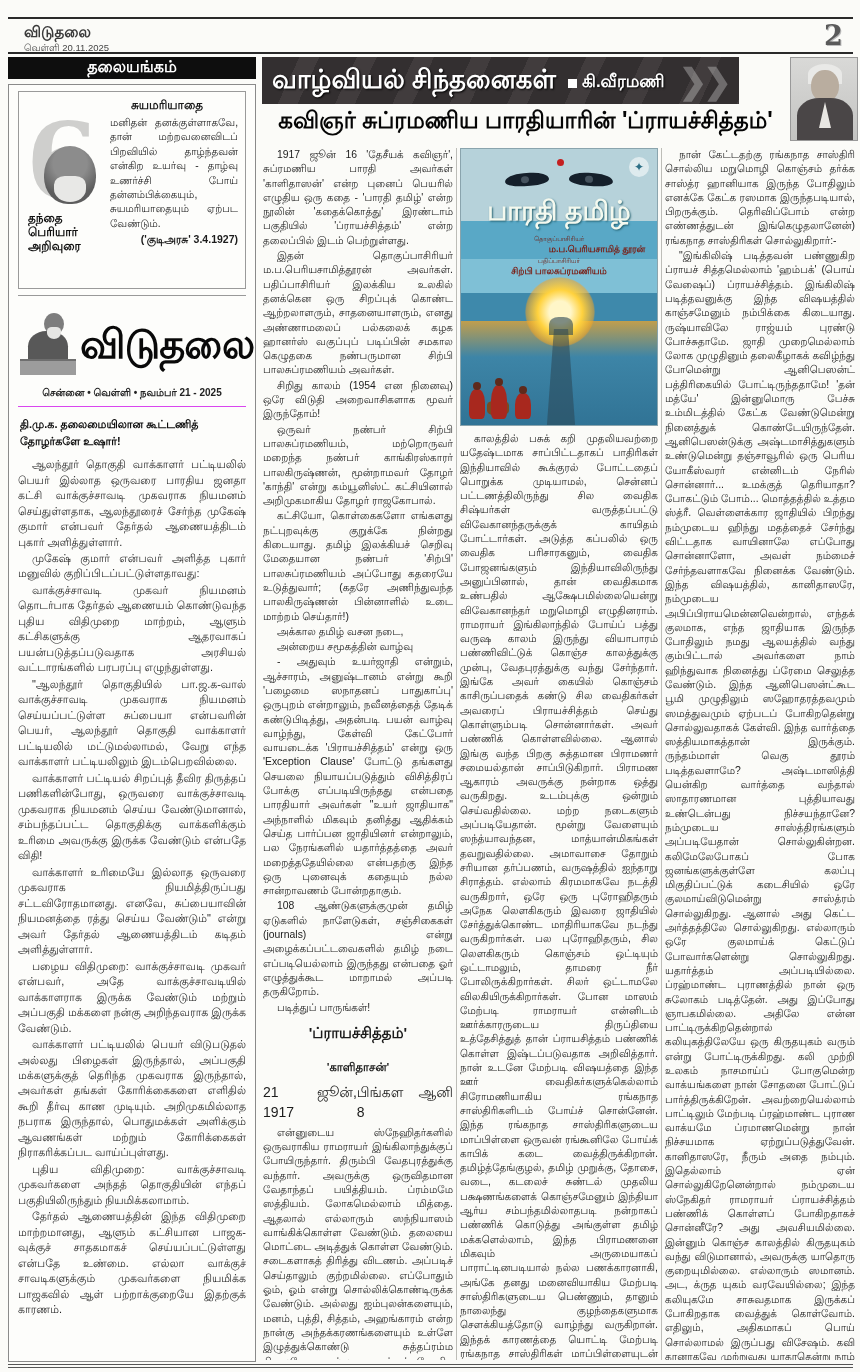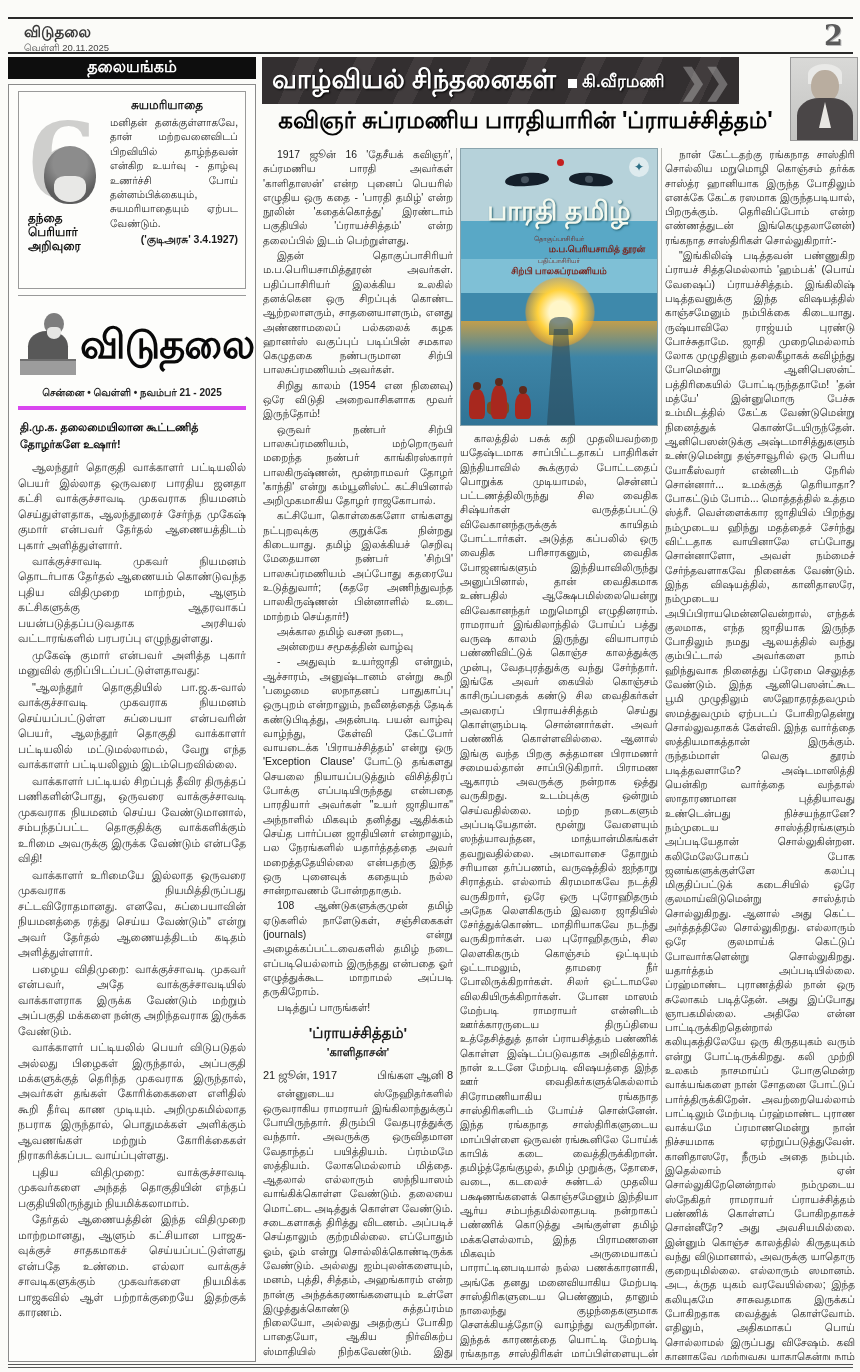--- a/index.html
+++ b/index.html
@@ -37,21 +37,21 @@
   .quote-text { flex:1; font-size:10.3px; line-height:1.4; text-align:justify; color:#222; }
   .quote-src { text-align:right; font-weight:bold; font-size:10.5px; margin-top:2px; }
 
   .masthead-sec { border-top:1px solid #999; padding-top:8px; display:flex; align-items:center; height:88px; }
   .mh-sketch { width:62px; height:66px; position:relative; flex:0 0 62px; }
   .mh-head { position:absolute; left:26px; top:2px; width:20px; height:22px; border-radius:50%; background:#7d7d7d; }
   .mh-beard { position:absolute; left:29px; top:16px; width:14px; height:12px; border-radius:40% 40% 60% 60%; background:#e6e6e4; }
   .mh-body { position:absolute; left:10px; top:20px; width:40px; height:34px; border-radius:45% 45% 10% 10%; background:#585858; }
   .mh-lectern { position:absolute; left:2px; top:48px; width:56px; height:16px; background:#9c9c9c; border-top:2px solid #6e6e6e; }
   .mh-logo { font-size:40px; font-weight:bold; color:#090909; letter-spacing:-1px; line-height:1; }
-  .edition-line { text-align:center; font-size:10px; font-weight:bold; color:#222; padding:4px 0 6px; border-bottom:4px solid #d946ef; }
+  .edition-line { text-align:center; font-size:10px; font-weight:bold; color:#222; padding:4px 0 6px; border-bottom:1px solid #d946ef; }
 
   .ed-headline { text-align:left; font-weight:bold; font-size:11px; line-height:1.55; padding:9px 2px 7px; color:#0b0b0b; }
   .ed-paras { font-size:10.9px; line-height:1.42; text-align:justify; color:#1d1d1d; }
   .ed-paras p, .art-col p { text-indent:14px; margin:0 0 1px; }
 
   
   .art-banner { left:262px; top:57px; width:477px; height:47px;
     background:repeating-linear-gradient(115deg,#332f30 0 34px,#413c3d 34px 52px), #332f30;
     display:flex; align-items:center; padding-left:10px; overflow:hidden; }
   .art-banner-title { color:#fff; font-size:26px; font-weight:bold; text-shadow:1px 1px 2px #000; white-space:nowrap; }
@@ -68,23 +68,23 @@
   .art-headline { left:262px; top:107px; width:527px; height:38px; text-align:center; font-size:23px; font-weight:bold; color:#050505; }
 
   .art-col { font-size:10.4px; line-height:1.375; text-align:justify; color:#1b1b1b; overflow:hidden; }
   .col1 { left:263px; top:148px; width:190px; height:1212px; }
   .col2 { left:460px; top:148px; width:198px; height:1212px; }
   .col3 { left:665px; top:148px; width:190px; height:1212px; }
   .vrule1 { left:456px; top:148px; width:1px; height:1212px; background:#bdbdb8; }
   .vrule2 { left:661px; top:148px; width:1px; height:1212px; background:#bdbdb8; }
 
   
-  .story-head { text-align:center; font-weight:bold; font-size:15px; margin:8px 0 2px; }
+  .story-head { text-align:center; font-weight:bold; font-size:15px; margin:8px 0 17px; }
   .story-byline { text-align:center; font-weight:bold; font-size:11.5px; margin-bottom:7px; }
-  .story-dateline { display:flex; justify-content:space-between; font-size:11px; margin-bottom:4px; }
+  .story-dateline { display:flex; justify-content:space-between; font-size:14px; margin-bottom:4px; }
 
   
   .book { width:198px; height:278px; margin-bottom:6px; position:relative; overflow:hidden;
     background:linear-gradient(#b6d2da 0 26%, #59a8c6 26% 40%, #7fc0d6 40% 52%, #3e89ab 52% 100%);
     border:1px solid #8aa4ad; }
   .bindi { position:absolute; left:96px; top:10px; width:7px; height:7px; border-radius:50%; background:#c42020; }
   .eye { position:absolute; top:24px; width:44px; height:13px; background:#15202b; border-radius:60% 60% 60% 60%/80% 80% 60% 60%; }
   .eye.l { left:44px; transform:rotate(-4deg); }
   .eye.r { left:108px; transform:rotate(4deg); }
   .eye::after { content:""; position:absolute; left:16px; top:3px; width:8px; height:7px; border-radius:50%; background:#46535e; }
@@ -140,22 +140,22 @@
       <div class="mh-beard"></div>
       <div class="mh-lectern"></div>
     </div>
     <div class="mh-logo">விடுதலை</div>
   </div>
   <div class="edition-line">சென்னை • வெள்ளி • நவம்பர் 21 - 2025</div>
 
   <div class="ed-headline">தி.மு.க. தலைமையிலான கூட்டணித் தோழர்களே உஷார்!</div>
   <div class="ed-paras">
       <p>ஆலந்தூர் தொகுதி வாக்காளர் பட்டியலில் பெயர் இல்லாத ஒருவரை பாரதிய ஜனதா கட்சி வாக்குச்சாவடி முகவராக நியமனம் செய்துள்ளதாக, ஆலந்தூரைச் சேர்ந்த முகேஷ் குமார் என்பவர் தேர்தல் ஆணையத்திடம் புகார் அளித்துள்ளார்.</p>
+      <p>முகேஷ் குமார் என்பவர் அளித்த புகார் மனுவில் குறிப்பிடப்பட்டுள்ளதாவது:</p>
       <p>வாக்குச்சாவடி முகவர் நியமனம் தொடர்பாக தேர்தல் ஆணையம் கொண்டுவந்த புதிய விதிமுறை மாற்றம், ஆளும் கட்சிகளுக்கு ஆதரவாகப் பயன்படுத்தப்படுவதாக அரசியல் வட்டாரங்களில் பரபரப்பு எழுந்துள்ளது.</p>
-      <p>முகேஷ் குமார் என்பவர் அளித்த புகார் மனுவில் குறிப்பிடப்பட்டுள்ளதாவது:</p>
       <p>"ஆலந்தூர் தொகுதியில் பா.ஜ.க-வால் வாக்குச்சாவடி முகவராக நியமனம் செய்யப்பட்டுள்ள சுப்பையா என்பவரின் பெயர், ஆலந்தூர் தொகுதி வாக்காளர் பட்டியலில் மட்டுமல்லாமல், வேறு எந்த வாக்காளர் பட்டியலிலும் இடம்பெறவில்லை.</p>
       <p>வாக்காளர் பட்டியல் சிறப்புத் தீவிர திருத்தப் பணிகளின்போது, ஒருவரை வாக்குச்சாவடி முகவராக நியமனம் செய்ய வேண்டுமானால், சம்பந்தப்பட்ட தொகுதிக்கு வாக்களிக்கும் உரிமை அவருக்கு இருக்க வேண்டும் என்பதே விதி!</p>
       <p>வாக்காளர் உரிமையே இல்லாத ஒருவரை முகவராக நியமித்திருப்பது சட்டவிரோதமானது. எனவே, சுப்பையாவின் நியமனத்தை ரத்து செய்ய வேண்டும்" என்று அவர் தேர்தல் ஆணையத்திடம் கடிதம் அளித்துள்ளார்.</p>
       <p>பழைய விதிமுறை: வாக்குச்சாவடி முகவர் என்பவர், அதே வாக்குச்சாவடியில் வாக்காளராக இருக்க வேண்டும் மற்றும் அப்பகுதி மக்களை நன்கு அறிந்தவராக இருக்க வேண்டும்.</p>
       <p>வாக்காளர் பட்டியலில் பெயர் விடுபடுதல் அல்லது பிழைகள் இருந்தால், அப்பகுதி மக்களுக்குத் தெரிந்த முகவராக இருந்தால், அவர்கள் தங்கள் கோரிக்கைகளை எளிதில் கூறி தீர்வு காண முடியும். அறிமுகமில்லாத நபராக இருந்தால், பொதுமக்கள் அளிக்கும் ஆவணங்கள் மற்றும் கோரிக்கைகள் நிராகரிக்கப்பட வாய்ப்புள்ளது.</p>
       <p>புதிய விதிமுறை: வாக்குச்சாவடி முகவர்களை அந்தத் தொகுதியின் எந்தப் பகுதியிலிருந்தும் நியமிக்கலாமாம்.</p>
       <p>தேர்தல் ஆணையத்தின் இந்த விதிமுறை மாற்றமானது, ஆளும் கட்சியான பாஜக-வுக்குச் சாதகமாகச் செய்யப்பட்டுள்ளது என்பதே உண்மை. எல்லா வாக்குச் சாவடிகளுக்கும் முகவர்களை நியமிக்க பாஜகவில் ஆள் பற்றாக்குறையே இதற்குக் காரணம்.</p>
     </div>
 </div>
 

